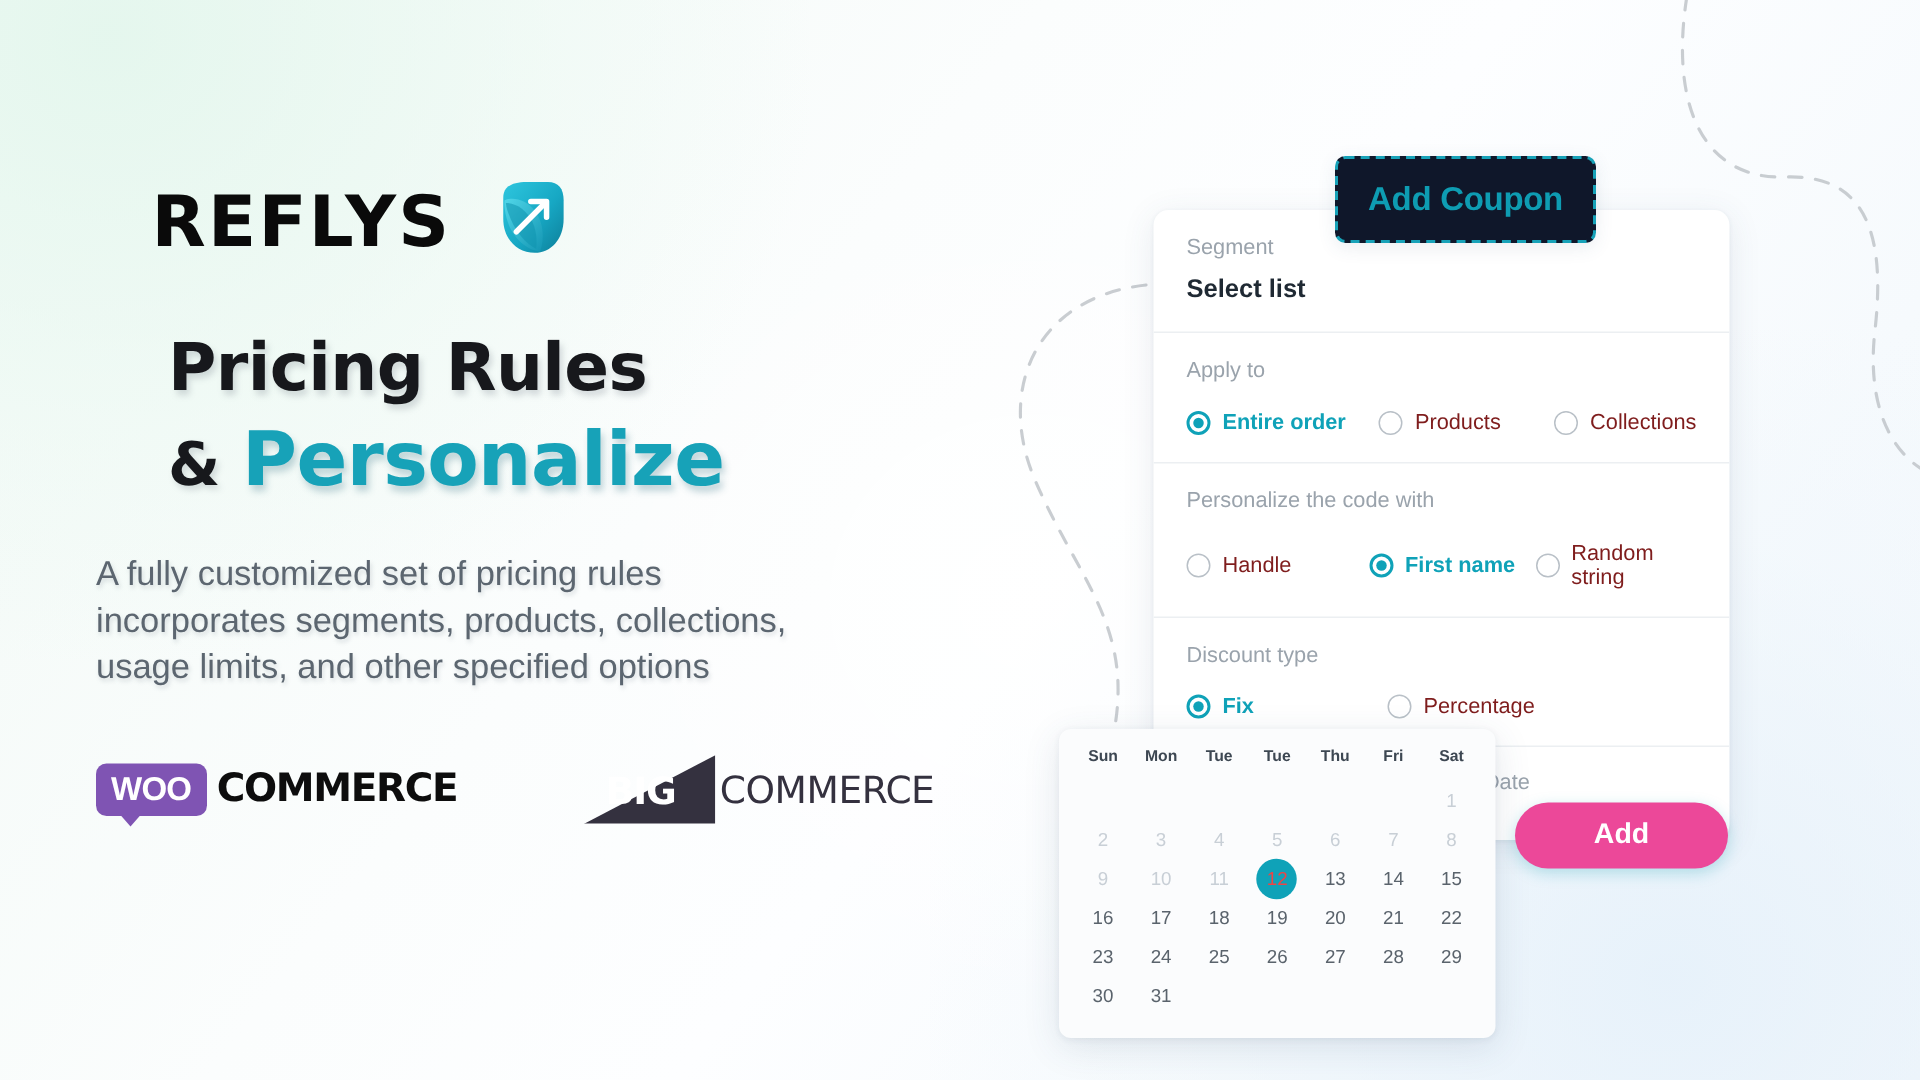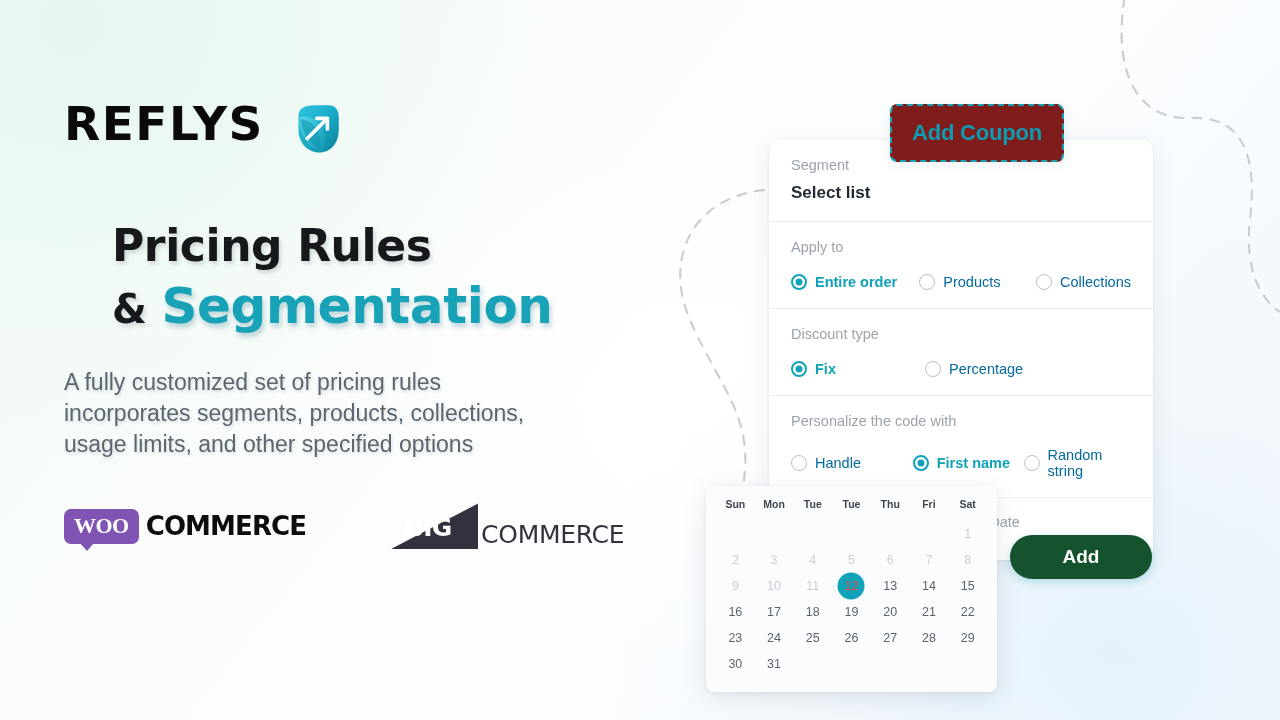--- a/index.html
+++ b/index.html
@@ -66,23 +66,24 @@
   
   .left-col {
     position: absolute;
     left: 64px; top: 100px;
     width: 520px;
   }
 
   
   .logo-row {
     display: flex;
-    align-items: flex-start;
+    align-items: flex-end;
     gap: 24px;
     height: 72px;
+    margin-left: 37px;
   }
   .logo-word {
     font-family: "DejaVu Sans", sans-serif;
     font-size: 47px;
     font-weight: 700;
     letter-spacing: 1.5px;
     color: #0a0a0a;
     line-height: 1;
   }
   .logo-mark { width: 56px; height: 56px; display: block; }
@@ -145,38 +146,38 @@
   .woo-badge::after {
     content: "";
     position: absolute;
     left: 16px; bottom: -7px;
     width: 0; height: 0;
     border-left: 7px solid transparent;
     border-right: 7px solid transparent;
     border-top: 8px solid #7f54b3;
   }
   .woo-badge-text {
-    font-family: Liberation Serif, serif;
+    font-family: Liberation Sans, sans-serif;
     font-size: 22px;
     font-weight: 700;
     color: #ffffff;
     letter-spacing: -0.5px;
     line-height: 1;
     display: block;
   }
   .woo-word {
     font-family: "DejaVu Sans", sans-serif;
     font-size: 26px;
     font-weight: 700;
     color: #0d0d0d;
     letter-spacing: -0.9px;
   }
   .bigc {
     display: flex;
-    align-items: flex-end;
+    align-items: center;
     position: relative;
     gap: 1px;
   }
   .bigc-mark {
     position: relative;
     width: 88px; height: 46px;
   }
   .bigc-tri {
     position: absolute;
     inset: 0;
@@ -232,21 +233,21 @@
   .radio-row {
     display: flex;
     align-items: center;
     margin-top: 17px;
   }
   .radio-opt {
     display: flex;
     align-items: center;
     gap: 8px;
     font-size: 14.5px;
-    color: #0369a1;
+    color: #7f1d1d;
   }
   .radio-opt.selected {
     color: #0fa2b8;
     font-weight: 700;
   }
   .radio-dot {
     width: 16px; height: 16px;
     border-radius: 50%;
     border: 1.6px solid #b9c0c7;
     flex: 0 0 auto;
@@ -277,21 +278,21 @@
     font-size: 14.5px;
     color: #9aa3ac;
   }
   .sec-dates { padding-bottom: 30px; }
 
   
   .add-coupon {
     position: absolute;
     left: 890px; top: 104px;
     width: 174px; height: 58px;
-    background: #7f1d1d;
+    background: #0f172a;
     border: 2px dashed #17a2b8;
     border-radius: 7px;
     display: flex;
     align-items: center;
     justify-content: center;
     box-shadow: 0 3px 12px rgba(60,90,120,.10);
   }
   .add-coupon-text {
     font-size: 22px;
     font-weight: 700;
@@ -345,21 +346,21 @@
     background: #0fa2b8;
     z-index: -1;
   }
   .cal-cell.today { z-index: 0; }
 
   
   .add-btn {
     position: absolute;
     left: 1010px; top: 535px;
     width: 142px; height: 44px;
-    background: #14532d;
+    background: #ec4899;
     color: #ffffff;
     border: none;
     border-radius: 22px;
     font-family: "Liberation Sans", sans-serif;
     font-size: 19px;
     font-weight: 700;
     cursor: pointer;
     box-shadow: 0 3px 10px rgba(13,156,176,.26);
   }
 </style>
@@ -397,21 +398,21 @@
       <path d="M14 22 C22 22 30 28 34 36 C37 42 38 50 37 57 C29 53 22 44 18 35 C15.8 30 14.4 26 14 22 Z" fill="#0e93ae" opacity=".55"></path>
       <path d="M22 44 L42 24" stroke="#ffffff" stroke-width="4.2" stroke-linecap="round" fill="none"></path>
       <path d="M33 21 L45 21 L45 33" stroke="#ffffff" stroke-width="4.2" stroke-linecap="round" stroke-linejoin="round" fill="none"></path>
     </svg>
   </div>
 
   <div class="headline">
     <div class="headline-line">Pricing Rules</div>
     <div class="headline-line second">
       <span class="hl-amp">&amp;</span>
-      <span class="hl-accent">Segmentation</span>
+      <span class="hl-accent">Personalize</span>
     </div>
   </div>
 
   <p class="lead">A fully customized set of pricing rules incorporates segments, products, collections, usage limits, and other specified options</p>
 
   <div class="platforms">
     <div class="woo">
       <span class="woo-badge">
         <span class="woo-badge-text">WOO</span>
       </span>
@@ -446,47 +447,47 @@
         <span>Products</span>
       </label>
       <label class="radio-opt">
         <span class="radio-dot"></span>
         <span>Collections</span>
       </label>
     </div>
   </div>
 
   <div class="card-section">
+    <div class="sec-label">Personalize the code with</div>
+    <div class="radio-row row-personalize">
+      <label class="radio-opt">
+        <span class="radio-dot"></span>
+        <span>Handle</span>
+      </label>
+      <label class="radio-opt selected">
+        <span class="radio-dot"></span>
+        <span>First name</span>
+      </label>
+      <label class="radio-opt">
+        <span class="radio-dot"></span>
+        <span>Random string</span>
+      </label>
+    </div>
+  </div>
+
+  <div class="card-section">
     <div class="sec-label">Discount type</div>
     <div class="radio-row row-discount">
       <label class="radio-opt selected">
         <span class="radio-dot"></span>
         <span>Fix</span>
       </label>
       <label class="radio-opt">
         <span class="radio-dot"></span>
         <span>Percentage</span>
-      </label>
-    </div>
-  </div>
-
-  <div class="card-section">
-    <div class="sec-label">Personalize the code with</div>
-    <div class="radio-row row-personalize">
-      <label class="radio-opt">
-        <span class="radio-dot"></span>
-        <span>Handle</span>
-      </label>
-      <label class="radio-opt selected">
-        <span class="radio-dot"></span>
-        <span>First name</span>
-      </label>
-      <label class="radio-opt">
-        <span class="radio-dot"></span>
-        <span>Random string</span>
       </label>
     </div>
   </div>
 
   <div class="card-section sec-dates">
     <div class="date-label">Activation Date  and Expiration Date</div>
   </div>
 </div>
 
 <div class="add-coupon">

